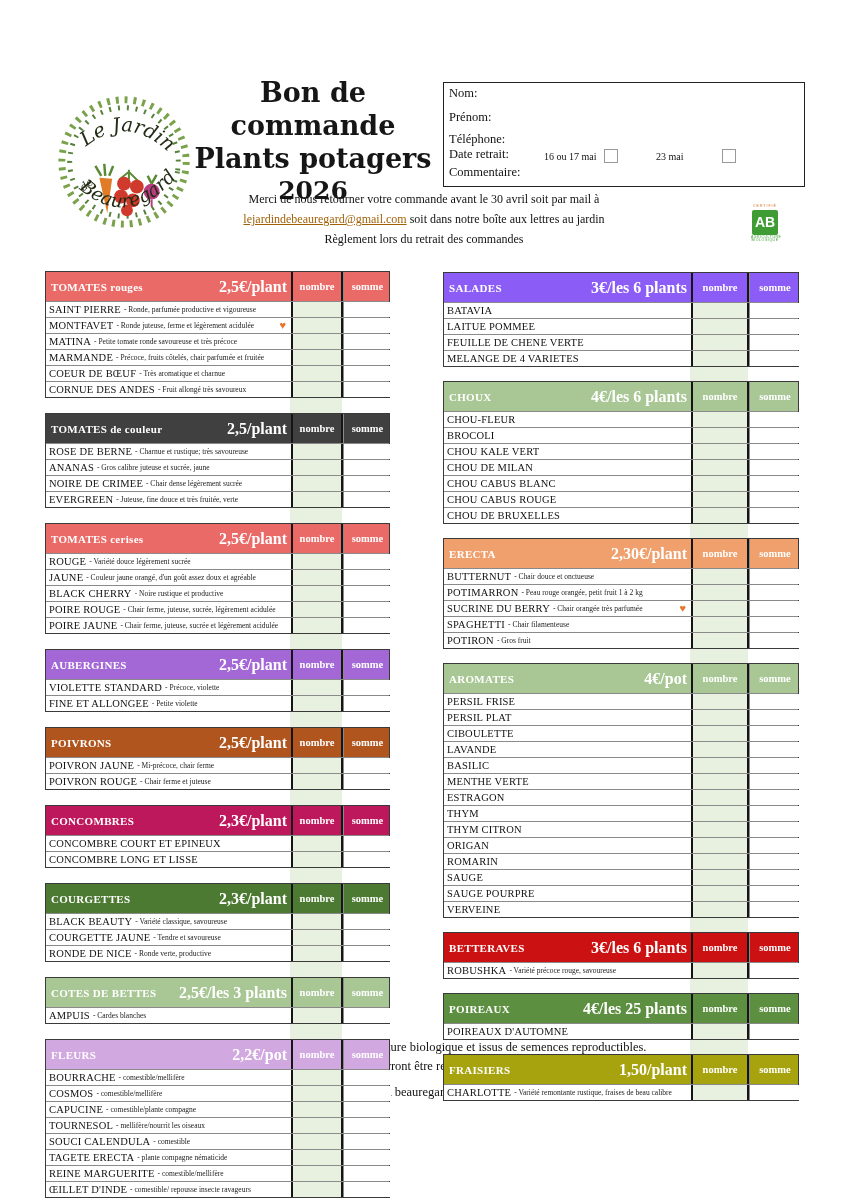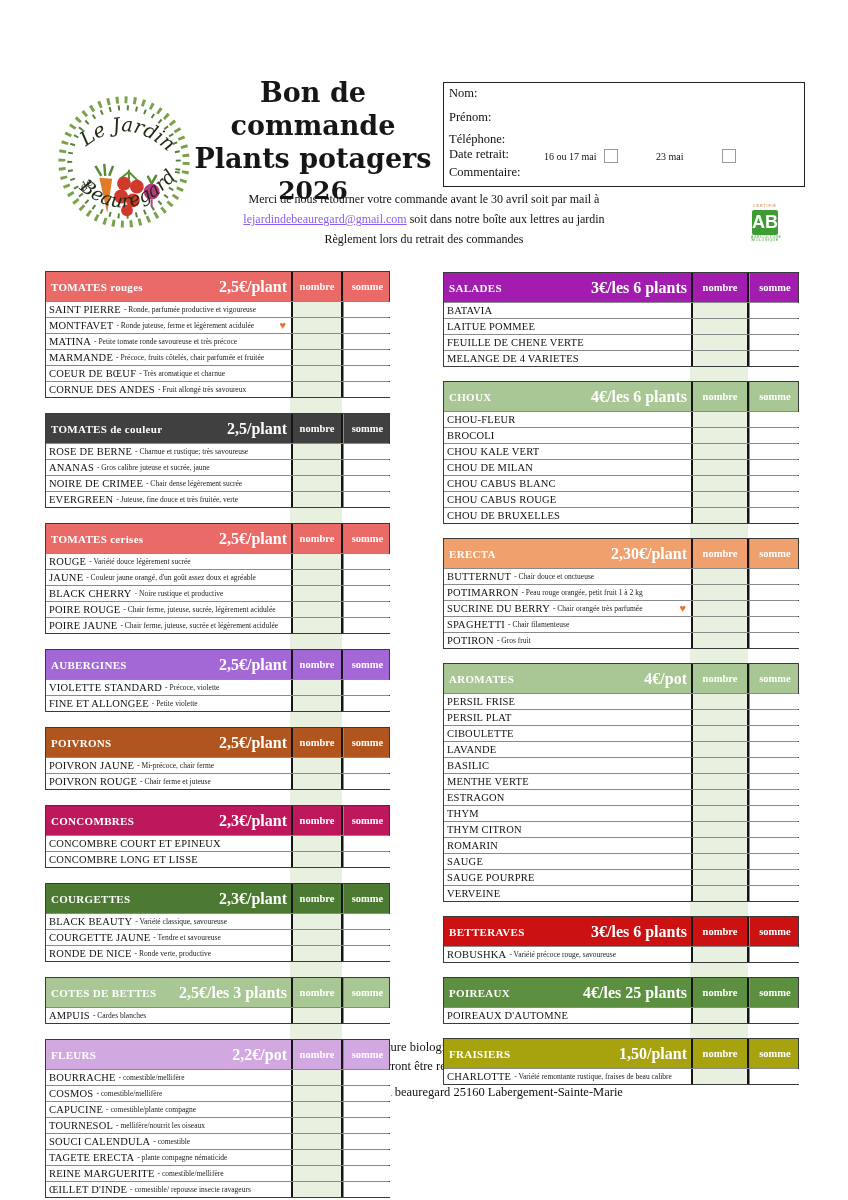--- a/index.html
+++ b/index.html
@@ -17,27 +17,27 @@
            border:1px solid #222;font-size:12.5px;}
   .formbox .fl{position:absolute;left:5px;white-space:nowrap;}
   .fl.nom{top:3px}.fl.prenom{top:27px}.fl.tel{top:49px}.fl.dret{top:64px}.fl.comm{top:82px}
   .dopt{position:absolute;font-size:10px;white-space:nowrap;}
   .do1{left:100px;top:68px}.do2{left:212px;top:68px}
   .cbx{position:absolute;width:12px;height:12px;border:1px solid #999;background:#fff;}
   .cb1{left:160px;top:66px}.cb2{left:278px;top:66px}
 
   .intro{position:absolute;left:0;top:189px;width:848px;text-align:center;
          font-size:12px;line-height:20px;}
-  .intro a{color:#8b5cf6;}
+  .intro a{color:#a16207;}
 
   .ab{position:absolute;left:751px;top:205px;width:28px;text-align:center;line-height:1;}
   .ab .cert{font-family:"Liberation Sans",sans-serif;font-size:3.5px;color:#d2691e;letter-spacing:1px;}
   .ab .box{width:26px;height:25px;margin:1px auto;background:#3f9c35;color:#fff;display:flex;
            align-items:center;justify-content:center;font-family:"Liberation Sans",sans-serif;
-           font-weight:700;font-size:18px;border-radius:2px;}
+           font-weight:700;font-size:14px;border-radius:2px;}
   .ab .agri{font-family:"Liberation Sans",sans-serif;font-size:3.5px;color:#3f9c35;letter-spacing:.5px;}
 
   
   .colL,.colR{position:absolute;}
   .colL{left:45px;top:271px;width:345px;--c1:245px;--c2:52px;--c3:48px;}
   .colR{left:443px;top:272px;width:356px;--c1:247px;--c2:58px;--c3:51px;}
   .colL::before,.colR::before{content:"";position:absolute;top:0;bottom:0;background:#e8f1df;z-index:0;}
   .colL::before{left:245px;width:52px;}
   .colR::before{left:247px;width:58px;}
 
@@ -493,21 +493,21 @@
             <span class="rname">ŒILLET D'INDE</span>
             <span class="rdesc">- comestible/ repousse insecte ravageurs</span>
           </div>
           <div class="cell nombre"></div>
           <div class="cell somme"></div>
         </div>
       </div>
     </div>
   <div class="colR">
       <div class="ftable">
-        <div class="trow thead" style="background: #a21caf;">
+        <div class="trow thead" style="background: #8b5cf6;">
           <div class="cell label">
             <span class="tname">SALADES</span>
             <span class="tprice">3€/les 6 plants</span>
           </div>
           <div class="cell nombre">nombre</div>
           <div class="cell somme">somme</div>
         </div>
         <div class="trow">
           <div class="cell label">
             <span class="rname">BATAVIA</span>
@@ -708,20 +708,27 @@
         <div class="trow">
           <div class="cell label">
             <span class="rname">THYM</span>
           </div>
           <div class="cell nombre"></div>
           <div class="cell somme"></div>
         </div>
         <div class="trow">
           <div class="cell label">
             <span class="rname">THYM CITRON</span>
+          </div>
+          <div class="cell nombre"></div>
+          <div class="cell somme"></div>
+        </div>
+        <div class="trow">
+          <div class="cell label">
+            <span class="rname">ORIGAN</span>
           </div>
           <div class="cell nombre"></div>
           <div class="cell somme"></div>
         </div>
         <div class="trow">
           <div class="cell label">
             <span class="rname">ROMARIN</span>
           </div>
           <div class="cell nombre"></div>
           <div class="cell somme"></div>

